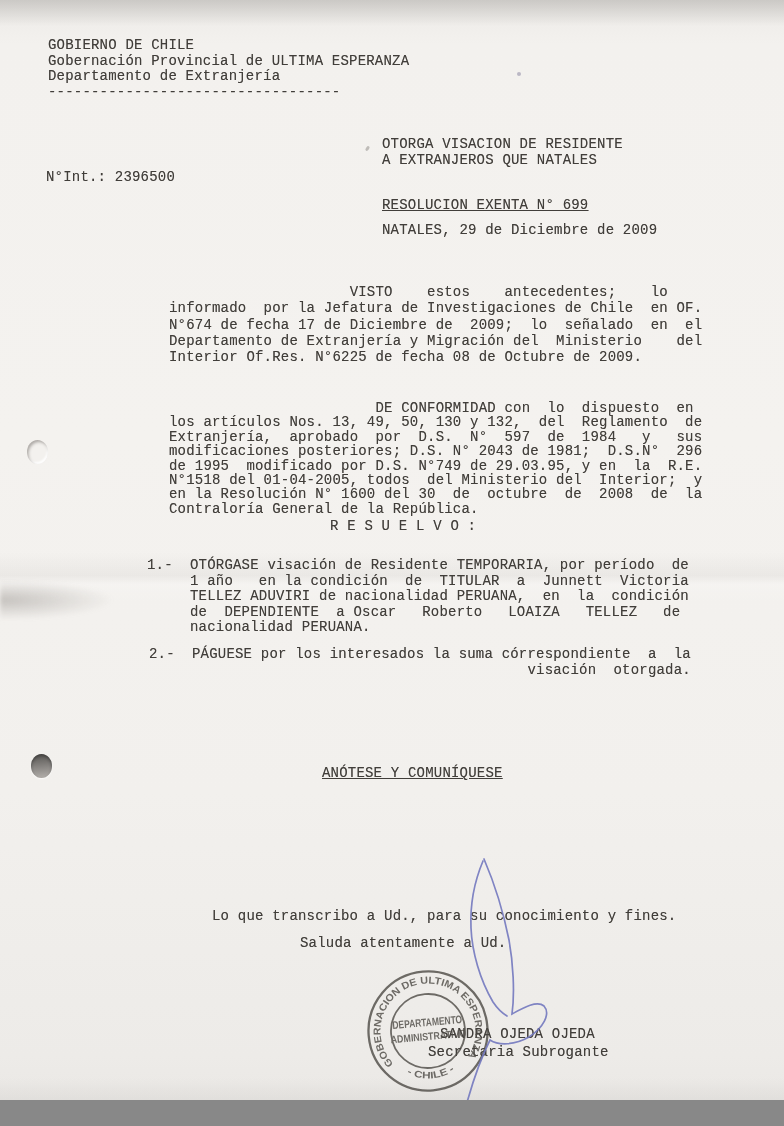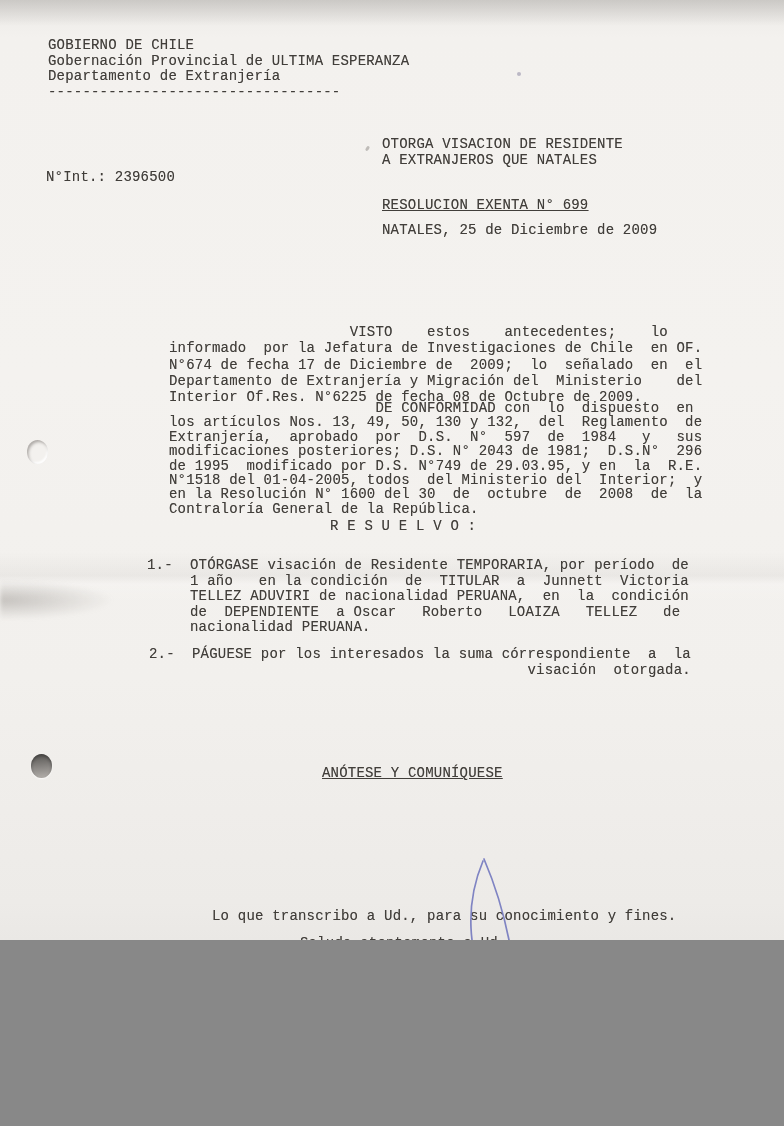--- a/index.html
+++ b/index.html
@@ -1,33 +1,33 @@
 <!DOCTYPE html>
 <html><head>
 <meta charset="utf-8">
 <title>Document</title>
 <style>
   html,body{margin:0;padding:0;background:#888;}
   .paper{
-    position:relative;width:784px;height:940px;overflow:hidden;
+    position:relative;width:784px;height:1100px;overflow:hidden;
     background:linear-gradient(180deg,#eceae7 0%,#f3f1ee 4%,#f4f2ef 40%,#f2f0ed 72%,#edebe8 96%,#eae8e5 100%);
     font-family:"Liberation Mono","DejaVu Sans Mono",monospace;
   }
   .t{
     position:absolute;margin:0;white-space:pre;
     font-family:"Liberation Mono","DejaVu Sans Mono",monospace;
     font-size:14px;letter-spacing:0.2px;color:#413e3a;
     text-shadow:0 0 0.6px rgba(65,62,58,0.5);
   }
   .header{left:48px;top:38px;line-height:15.5px;}
   .nint{left:46px;top:169px;}
   .subject{left:382px;top:137px;line-height:15.8px;}
   .restitle{left:382px;top:197px;text-decoration:underline;}
   .dateline{left:382px;top:222px;}
-  .visto{left:169px;top:284px;line-height:16.3px;margin-top:40px;}
+  .visto{left:169px;top:284px;line-height:16.3px;}
   .conf{left:169px;top:373px;line-height:14.4px;margin-top:28px;}
   .resuelvo{left:330px;top:518px;}
   .item1{left:147px;top:558px;line-height:15.6px;}
   .item2{left:149px;top:646px;line-height:16px;text-align:right;}
   .item3{left:148px;top:690px;line-height:16px;}
   .anotese{left:322px;top:765px;text-decoration:underline;}
   .fdo{left:146px;top:845px;line-height:17.6px;}
   .transcribo{left:212px;top:908px;}
   .saluda{left:300px;top:935px;}
   .signame{left:440px;top:1026px;}
@@ -67,21 +67,21 @@
   <div class="speck speck-2"></div>
 
   <pre class="t header">GOBIERNO DE CHILE
 Gobernación Provincial de ULTIMA ESPERANZA
 Departamento de Extranjería
 ----------------------------------</pre>
   <div class="t nint">N°Int.: 2396500</div>
   <pre class="t subject">OTORGA VISACION DE RESIDENTE
 A EXTRANJEROS QUE NATALES</pre>
   <div class="t restitle">RESOLUCION EXENTA N° 699</div>
-  <div class="t dateline">NATALES, 25 de Diciembre de 2009</div>
+  <div class="t dateline">NATALES, 29 de Diciembre de 2009</div>
 
   <pre class="t visto">                     VISTO    estos    antecedentes;    lo
 informado  por la Jefatura de Investigaciones de Chile  en OF.
 N°674 de fecha 17 de Diciembre de  2009;  lo  señalado  en  el
 Departamento de Extranjería y Migración del  Ministerio    del
 Interior Of.Res. N°6225 de fecha 08 de Octubre de 2009.</pre>
   <pre class="t conf">                        DE CONFORMIDAD con  lo  dispuesto  en
 los artículos Nos. 13, 49, 50, 130 y 132,  del  Reglamento  de
 Extranjería,  aprobado  por  D.S.  N°  597  de  1984   y   sus
 modificaciones posteriores; D.S. N° 2043 de 1981;  D.S.N°  296

